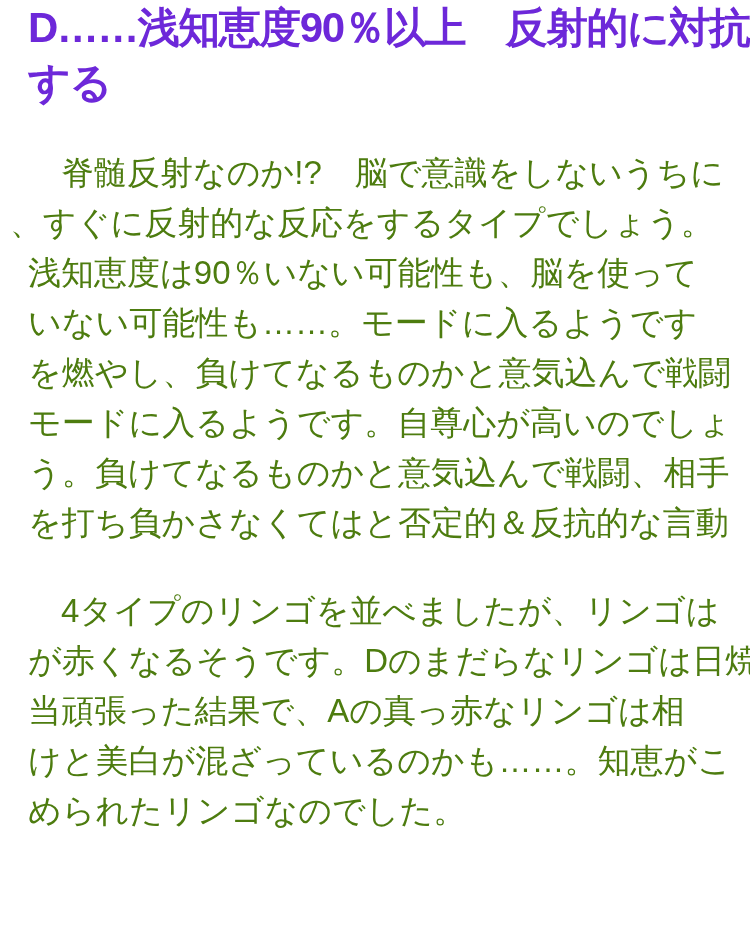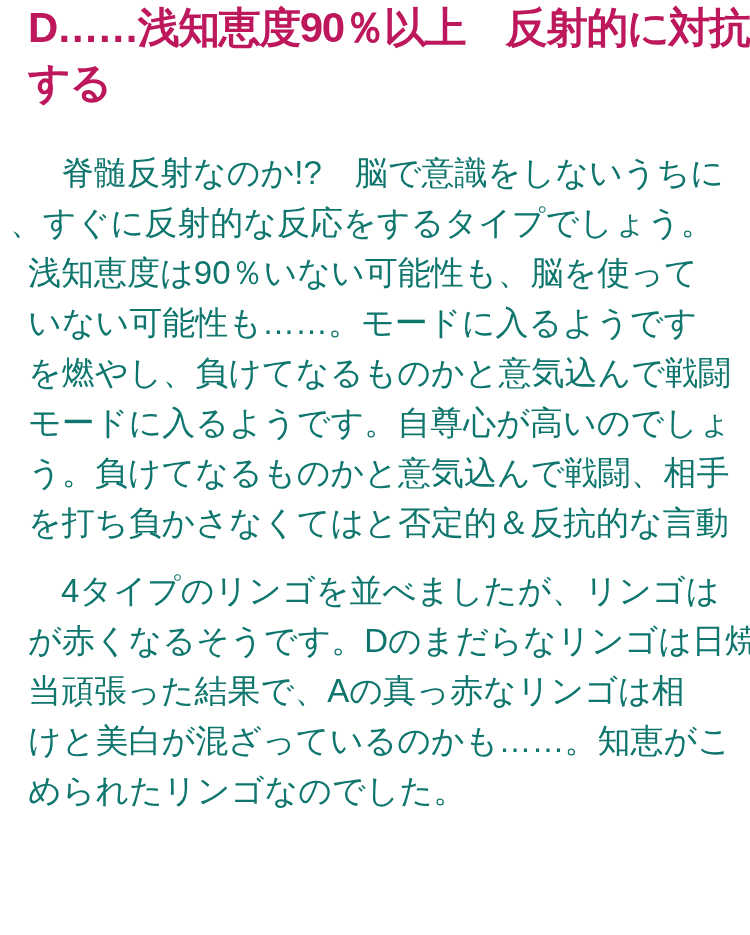--- a/index.html
+++ b/index.html
@@ -18,33 +18,33 @@
     width: 750px;
     height: 935px;
     padding: 0 28px;
     background: #ffffff;
   }
   .heading {
     margin: 0 0 38px 0;
     font-size: 42px;
     line-height: 55px;
     font-weight: 700;
-    color: #be185d;
+    color: #6d28d9;
     letter-spacing: -1.5px;
   }
   .para {
     margin: 0;
     font-size: 33px;
     line-height: 50px;
     font-weight: 400;
-    color: #0f766e;
+    color: #4d7c0f;
     letter-spacing: 0;
   }
   .para + .para {
-    margin-top: 18px;
+    margin-top: 38px;
   }
   .line {
     display: block;
     white-space: pre;
   }
   
   .line.hang {
     text-indent: -0.55em;
   }
 </style>

